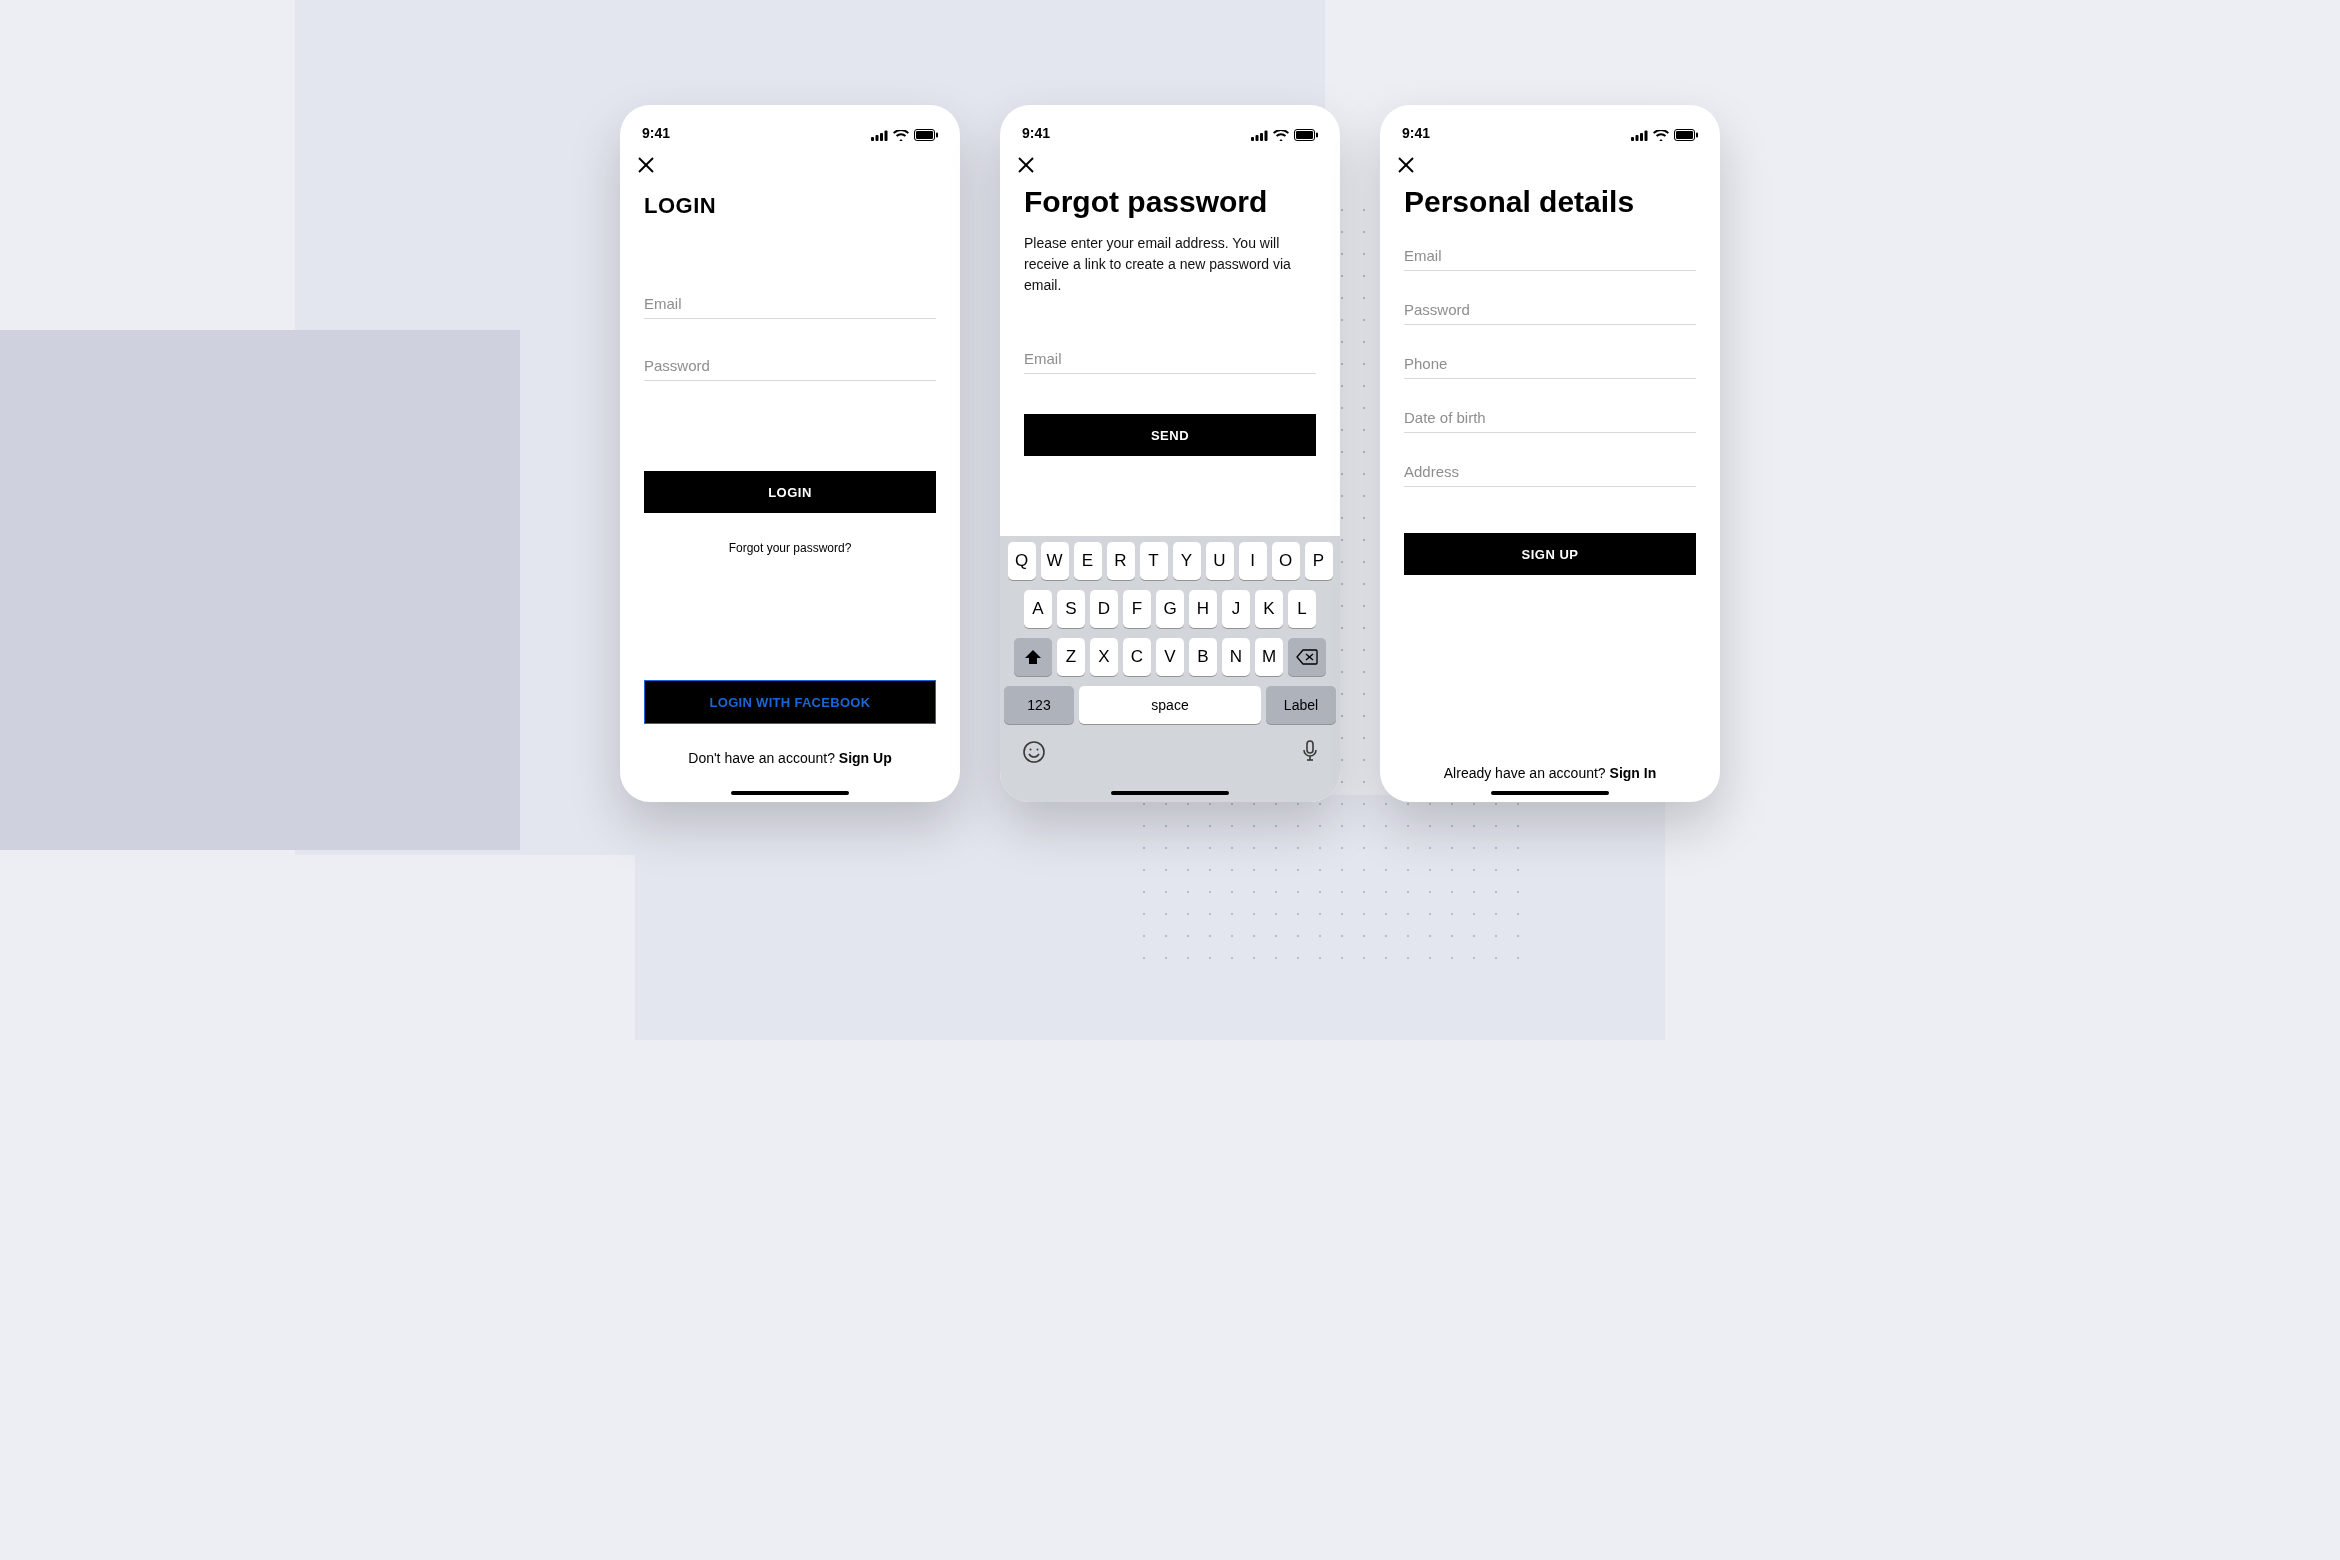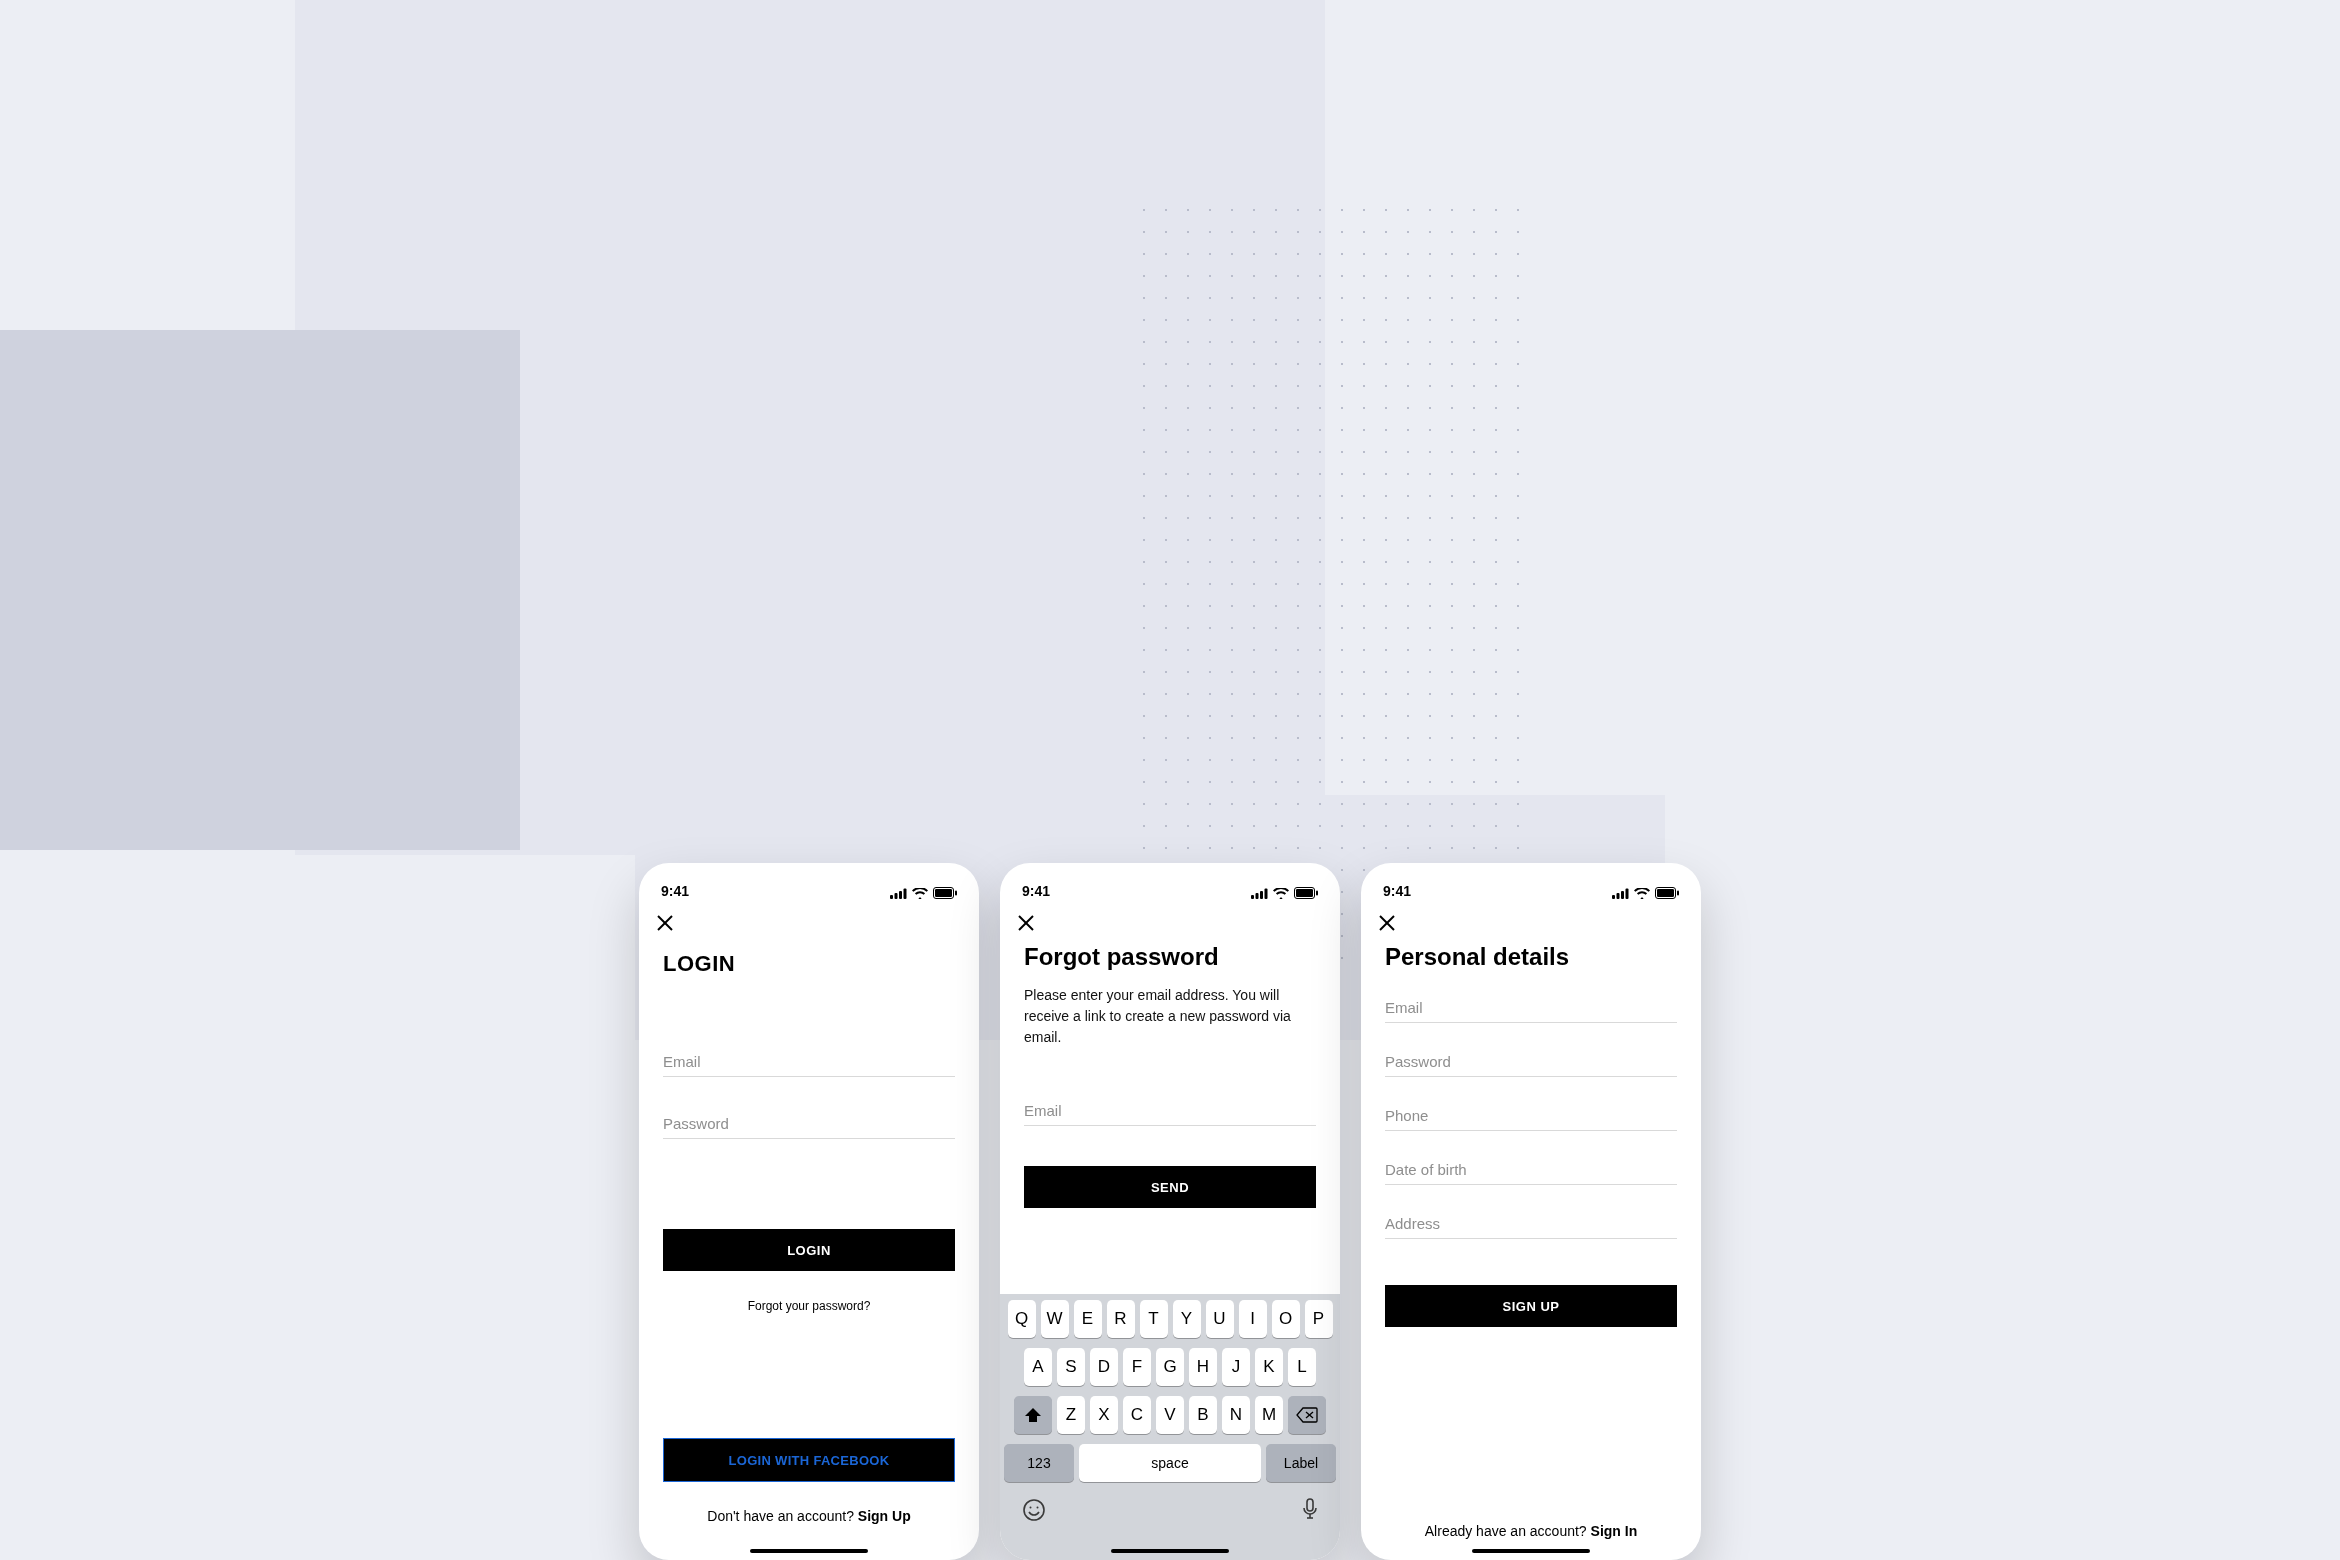--- a/index.html
+++ b/index.html
@@ -18,37 +18,37 @@
 
   .bg-dots {
     position:absolute; left:1133px; top:199px; width:400px; height:770px;
     background-image: radial-gradient(circle, #b8bccb 1.1px, rgba(0,0,0,0) 1.1px);
     background-size: 22px 22px;
   }
 
   .stage { position:relative; width:2340px; height:1560px; transform-origin: top left; }
 
   
-  .phones { position:absolute; left:0; top:0; width:100%; height:100%; display:flex; justify-content:center; gap:21px; padding-top:105px;align-items:flex-end; }
+  .phones { position:absolute; left:0; top:0; width:100%; height:100%; display:flex; justify-content:center; gap:40px; padding-top:105px; }
   .phone {
     width:340px; height:697px; background:#fff; border-radius:30px;
     box-shadow: 0 24px 52px rgba(0,0,0,.18);
     display:flex; flex-direction:column; overflow:hidden; position:relative;
   }
   .status-bar { height:38px; display:flex; align-items:flex-end; padding:0 22px 2px; justify-content:space-between; font-size:14px; font-weight:600; }
   .status-icons { display:flex; gap:5px; align-items:center; }
   .status-icons svg { display:block; }
 
   .top-row { padding:10px 18px 0; }
   .close-x { font-size:22px; font-weight:300; cursor:pointer; display:inline-block; }
 
   .content { flex:1 1 auto; padding:0 24px; display:flex; flex-direction:column; }
 
   .h1-login { font-size:22px; font-weight:800; letter-spacing:.5px; margin-top:14px; font-family: "Arial Black", Arial, sans-serif; }
-  .h1 { font-size:24px; font-weight:700; margin-top:6px; }
+  .h1 { font-size:30px; font-weight:700; margin-top:6px; }
   .desc { font-size:14px; line-height:1.5; color:#111; margin-top:14px; }
 
   .field { margin-top:46px; }
   .field + .field { margin-top:32px; }
   .input {
     width:100%; border:none; border-bottom:1px solid #d9d9d9; padding:6px 0;
     font-size:15px; outline:none; background:transparent;
   }
   .input::placeholder { color:#8e8e8e; }
 

